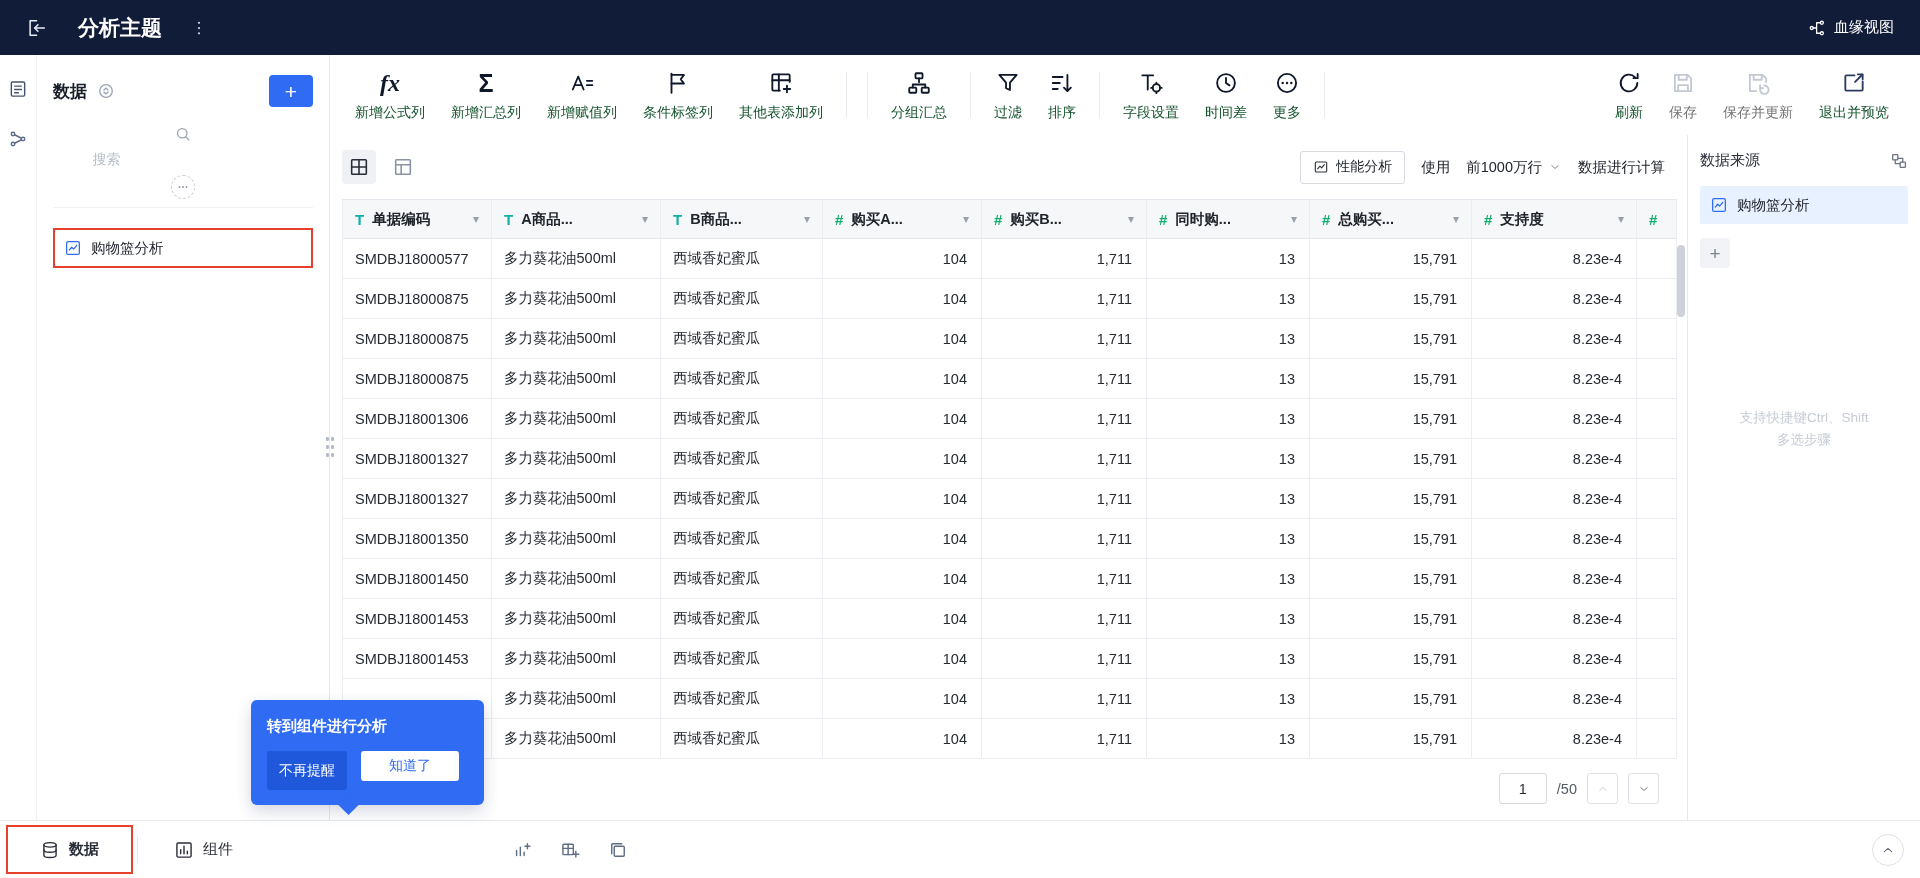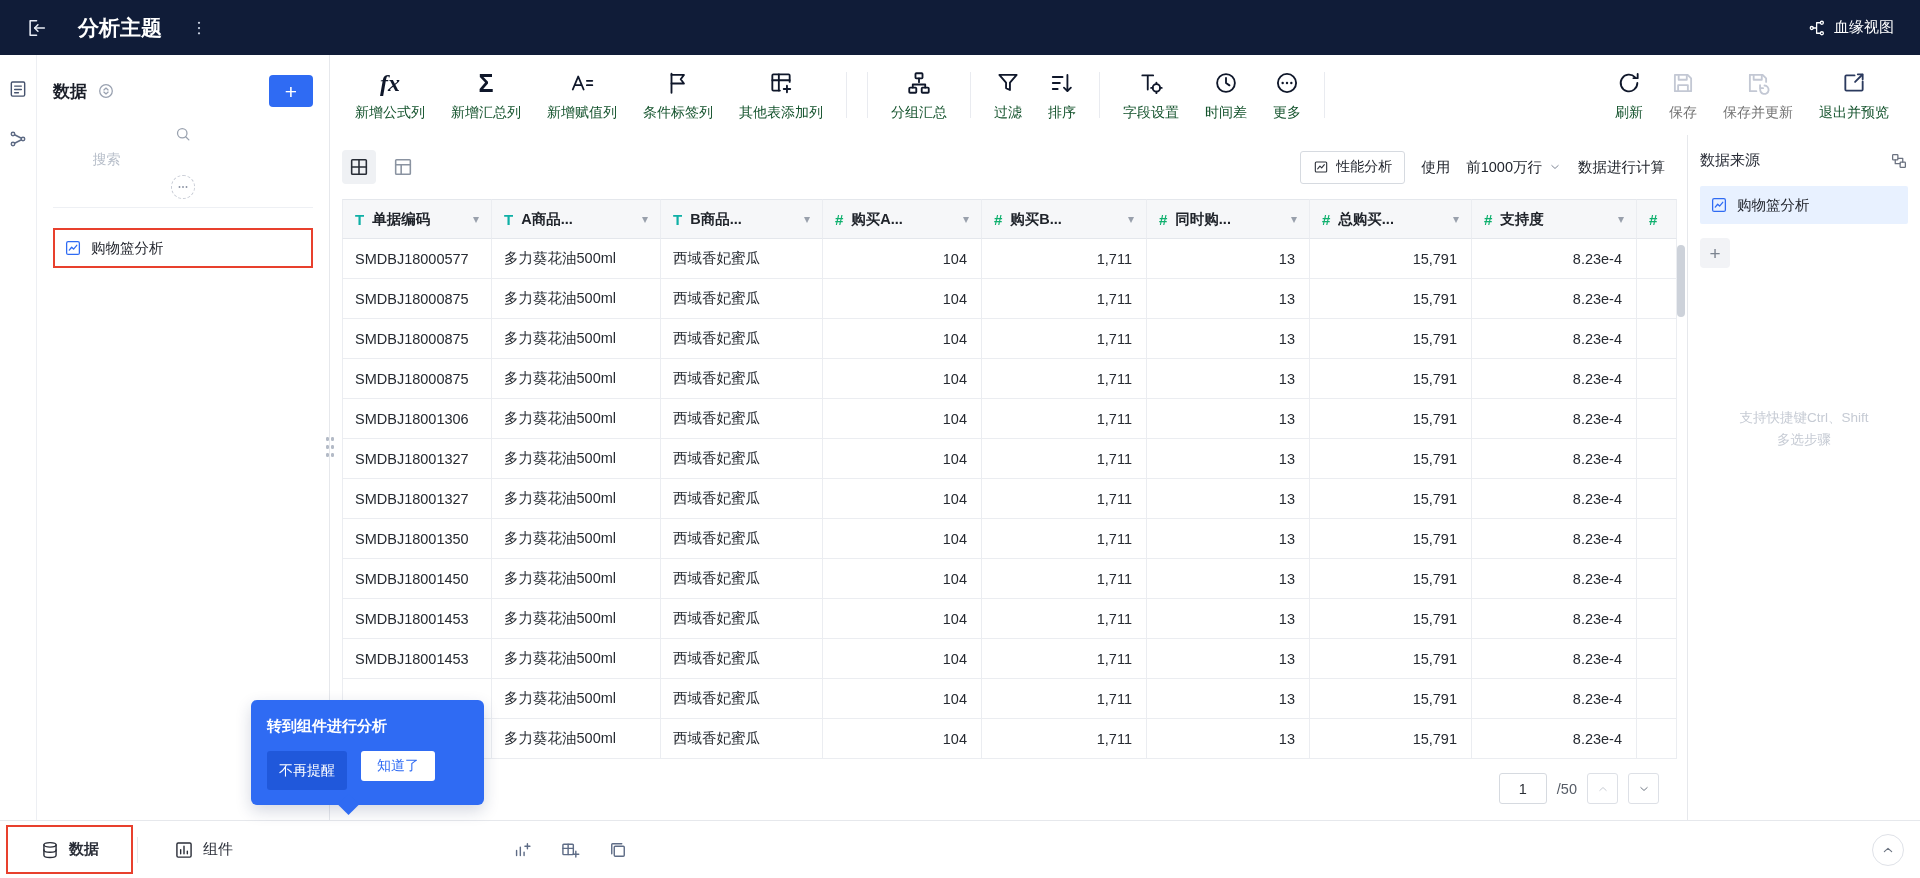--- a/index.html
+++ b/index.html
@@ -110,21 +110,21 @@
   .bb-sep { width:1px; height:26px; background:#E6E8EC; margin:0 4px; }
   .bb-actions { position:absolute; left:512px; display:flex; gap:28px; align-items:center; }
   .bb-action { color:#5E6C86; cursor:pointer; }
   .bb-collapse { margin-left:auto; width:32px; height:32px; border:1px solid #DFE2E8; border-radius:50%; display:flex; align-items:center; justify-content:center; color:#6B7380; background:#fff; cursor:pointer; }
 
   
   .tooltip { position:absolute; left:251px; top:700px; width:233px; background:#2F6BF3; border-radius:6px; padding:17px 16px 15px; color:#fff; z-index:50; box-shadow:0 6px 16px rgba(20,40,90,.18); }
   .tooltip-title { font-size:15px; font-weight:bold; }
   .tooltip-btns { display:flex; gap:14px; margin-top:15px; }
   .tt-dismiss { background:#2058DB; color:#fff; border:none; height:39px; padding:0 12px; border-radius:3px; font-size:14px; cursor:pointer; }
-  .tt-confirm { background:#fff; color:#2F6BF3; border:none; height:30px; padding:0 16px; border-radius:3px; font-size:14px; cursor:pointer; }
+  .tt-confirm { background:#fff; color:#2F6BF3; border:none; height:30px; padding:0 28px; border-radius:3px; font-size:14px; cursor:pointer; }
   .tooltip-arrow { position:absolute; bottom:-7px; left:90px; width:15px; height:15px; background:#2F6BF3; transform:rotate(45deg); }
 </style>
 </head>
 <body>
 
 <div class="app">
 
   <header class="topbar">
     <span class="icon-btn i22">
         <svg viewBox="0 0 24 24" fill="none" stroke="currentColor" stroke-width="1.7" stroke-linecap="round" stroke-linejoin="round">

